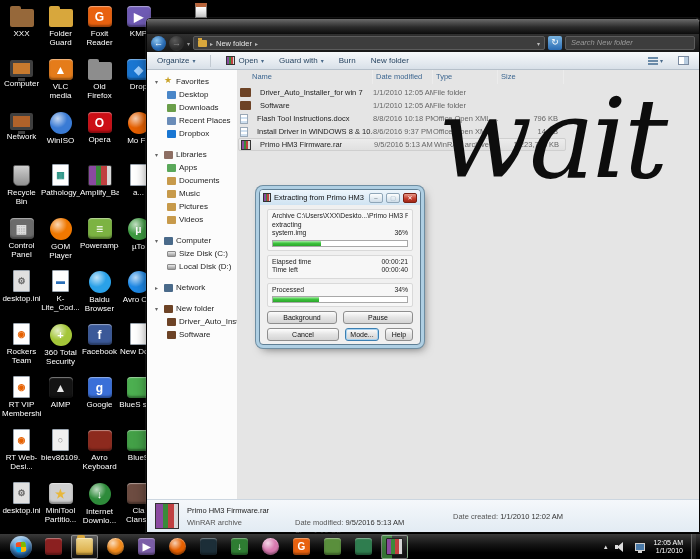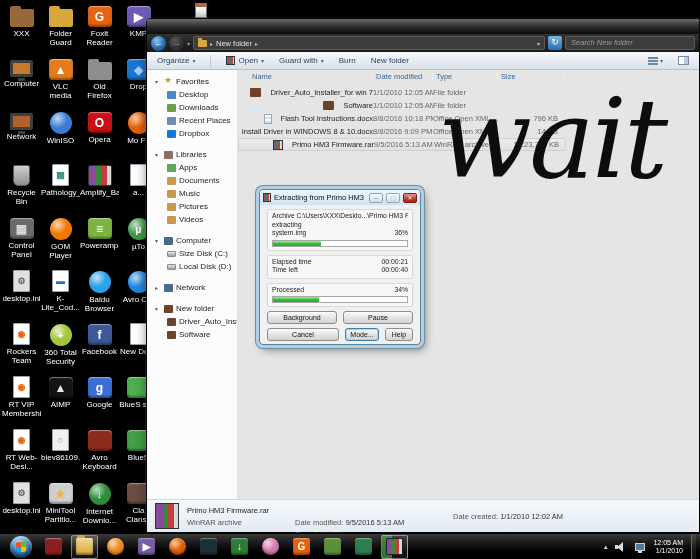--- a/index.html
+++ b/index.html
@@ -100,21 +100,21 @@
   .filepane{flex:1;display:flex;flex-direction:column;min-width:0;position:relative;}
   .cols{height:14px;display:flex;font-size:7.5px;color:#3c6690;align-items:center;flex:0 0 auto;}
   .cols span{border-right:1px solid #ececec;height:14px;line-height:14px;padding-left:3px;}
   .c-name{width:135px;padding-left:14px !important;}
   .c-date{width:60px;}
   .c-type{width:65px;}
   .c-size{width:66px;}
   .frows{flex:1;padding-top:2px;}
   .frow{height:13px;display:flex;align-items:center;font-size:7.5px;color:#666;width:328px;}
   .frow .cell{white-space:nowrap;overflow:hidden;}
-  .frow .name{width:135px;display:flex;align-items:center;gap:9px;padding-left:2px;color:#222;justify-content:flex-end;}
+  .frow .name{width:135px;display:flex;align-items:center;gap:9px;padding-left:2px;color:#222;}
   .frow .date{width:60px;}
   .frow .type{width:65px;}
   .frow .size{width:64px;text-align:right;padding-right:4px;}
   .frow.selected{background:linear-gradient(#ececec,#e0e0e0);border:1px solid #cfcfcf;border-radius:2px;}
   .fic{width:11px;height:9px;flex:0 0 auto;position:relative;}
   .k-folder .fic{background:#6d4326;border-radius:1px;}
   .k-folder .fic::before{content:"";position:absolute;top:-2px;left:0;width:5px;height:2px;background:#6d4326;}
   .k-doc .fic{width:8px;height:10px;background:#fff;border:1px solid #9aa8b6;
       box-shadow:inset 0 -2px 0 #cfe0f0,inset 0 -4px 0 #fff,inset 0 -6px 0 #cfe0f0;}
   .k-rar .fic{width:10px;height:10px;border:1px solid #333;
@@ -685,21 +685,21 @@
             <span class="cell date">8/8/2016 10:18 PM</span>
             <span class="cell type">Office Open XML ...</span>
             <span class="cell size">796 KB</span>
           </div>
 
           <div class="frow k-doc">
             <span class="cell name">
               <span class="fic"></span>
               <span>Install Driver in WINDOWS 8 &amp; 10.docx</span>
             </span>
-            <span class="cell date">8/8/2016 9:09 PM</span>
+            <span class="cell date">8/6/2016 9:37 PM</span>
             <span class="cell type">Office Open XML ...</span>
             <span class="cell size">14 KB</span>
           </div>
 
           <div class="frow k-rar selected">
             <span class="cell name">
               <span class="fic"></span>
               <span>Primo HM3 Firmware.rar</span>
             </span>
             <span class="cell date">9/5/2016 5:13 AM</span>

